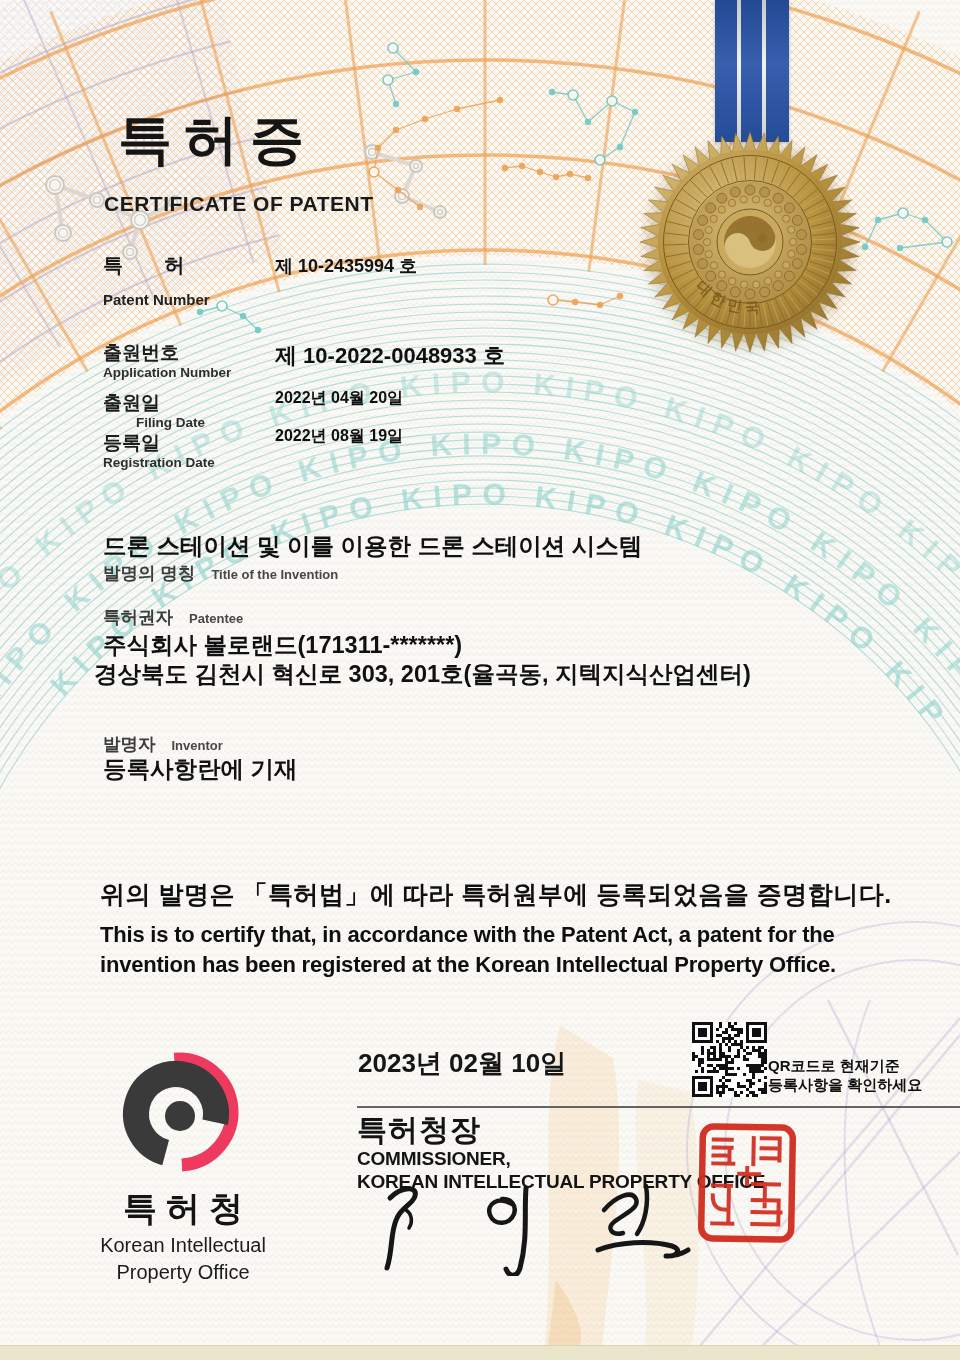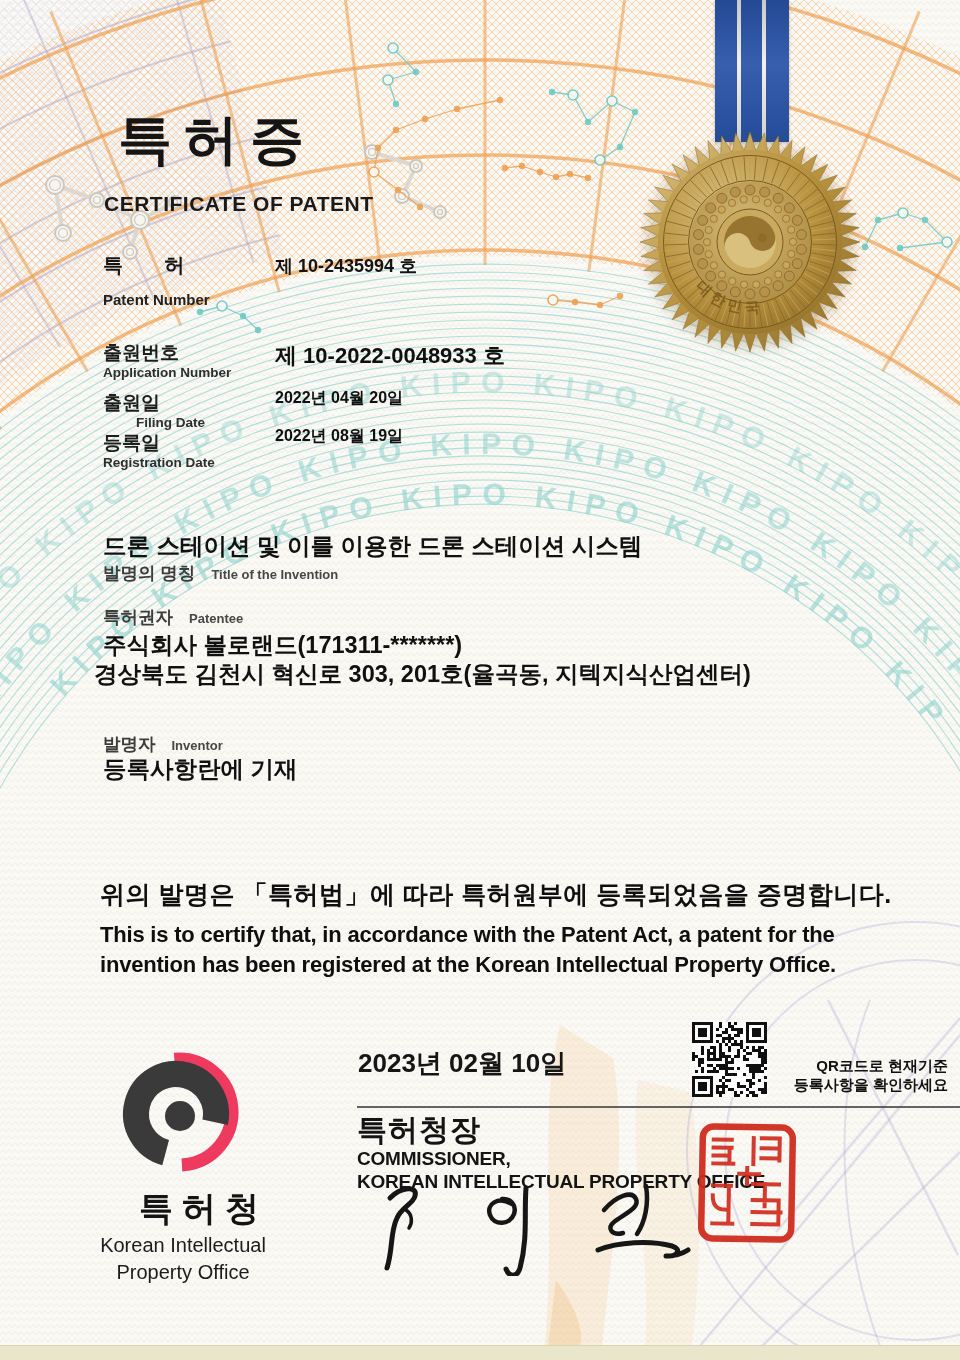--- a/index.html
+++ b/index.html
@@ -25,31 +25,31 @@
   .sec-val{font-size:23.5px;font-weight:800;color:#111;z-index:5;}
   .inv-lab{left:103px;top:538px;margin-top:23px;} .inv-val{left:103px;top:530px;}
   .pat-lab{left:103px;top:605px;} .pat-v1{left:103px;top:629px;} .pat-v2{left:94px;top:658px;text-align:right;}
   .ivt-lab{left:103px;top:732px;} .ivt-val{left:103px;top:753px;}
   
   .st-ko{left:100px;top:878px;font-size:25px;font-weight:800;letter-spacing:.5px;color:#0f0f0f;z-index:5;}
   .st-en{left:100px;top:920px;font-size:22px;font-weight:700;line-height:30px;letter-spacing:-.2px;color:#0f0f0f;z-index:5;}
   
   .issue-date{left:358px;top:1046px;font-size:26px;font-weight:600;color:#161616;z-index:5;}
   #qr{left:692px;top:1022px;z-index:5;}
-  .qr-cap{left:768px;top:1056px;width:180px;font-size:15px;font-weight:700;line-height:19px;text-align:right;color:#101010;z-index:5;}
+  .qr-cap{left:768px;top:1056px;width:180px;font-size:15px;font-weight:700;line-height:19px;text-align:left;color:#101010;z-index:5;}
   .divider{left:357px;top:1106px;width:603px;height:2px;background:#4a4a4a;opacity:.85;z-index:5;}
   .comm-ko{left:357px;top:1110px;font-size:30px;font-weight:900;letter-spacing:1px;z-index:5;}
   .comm-en1{left:357px;top:1148px;font-size:19px;font-weight:800;letter-spacing:-.2px;z-index:5;}
   .comm-en2{left:357px;top:1171px;font-size:19px;font-weight:800;letter-spacing:-.2px;z-index:5;}
   #sig{left:366px;top:1176px;z-index:6;}
   .sig-hidden{left:366px;top:1176px;opacity:0;font-size:10px;z-index:0;}
   #seal{left:697px;top:1122px;z-index:6;transform:rotate(1deg);}
   
   #kipo-logo{left:112px;top:1048px;z-index:5;}
-  .org-ko{left:98px;top:1186px;width:170px;text-align:right;font-size:34px;font-weight:800;letter-spacing:9px;text-indent:9px;z-index:5;}
+  .org-ko{left:98px;top:1186px;width:170px;text-align:center;font-size:34px;font-weight:800;letter-spacing:9px;text-indent:9px;z-index:5;}
   .org-en{left:78px;top:1232px;width:210px;text-align:center;font-size:20px;font-weight:500;line-height:27px;color:#1c1c1c;z-index:5;}
   
   .ribbon{left:715px;top:0;width:74px;height:142px;z-index:2;
     background:
       linear-gradient(180deg,rgba(8,20,60,.18),rgba(255,255,255,.06) 45%,rgba(8,20,60,.14)),
       linear-gradient(90deg,#2a55a8 0 22px,#f2f0ea 22px 26px,#2a55a8 26px 47px,#f2f0ea 47px 51px,#2a55a8 51px 74px);
     box-shadow:0 1px 3px rgba(40,40,60,.25);}
   #medal{left:638px;top:130px;z-index:3;filter:drop-shadow(0 3px 4px rgba(110,85,30,.35));}
 </style>
 </head>

